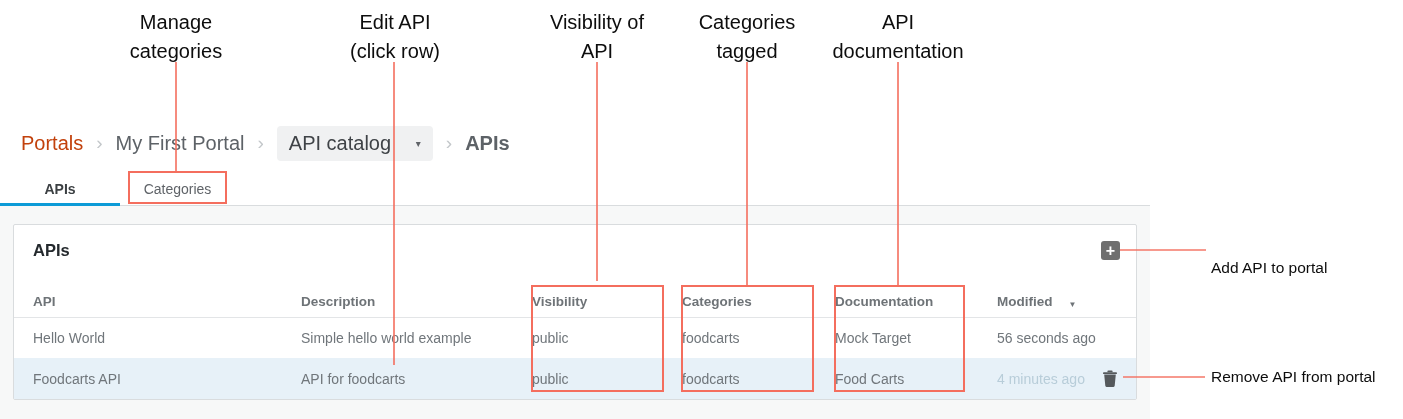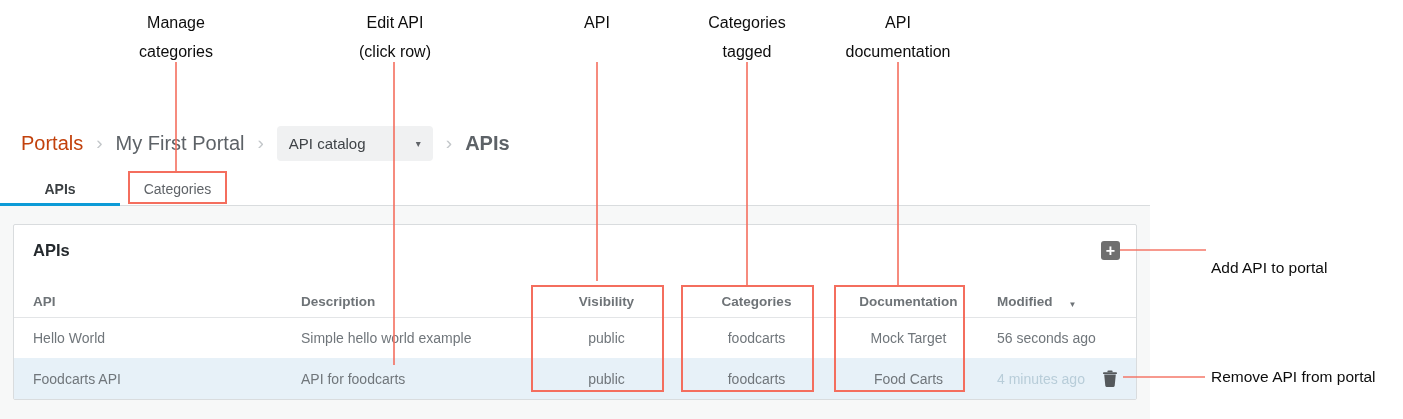--- a/index.html
+++ b/index.html
@@ -9,21 +9,21 @@
   
   .content-bg{position:absolute;left:0;top:205px;width:1150px;height:214px;background:#f7f8f8;}
 
   
   .breadcrumb{position:absolute;left:21px;top:124px;height:38px;display:flex;align-items:center;gap:13px;font-size:20px;}
   .bc-portals{color:#c2410c;cursor:pointer;}
   .bc-sep{color:#c3c7ca;font-size:19px;}
   .bc-portal{color:#5d6267;cursor:pointer;}
   .bc-dd{width:132px;height:35px;background:#f0f1f2;border-radius:4px;padding:0 12px;
          display:flex;align-items:center;justify-content:space-between;cursor:pointer;}
-  .bc-dd-label{font-size:15px;color:#3f4347;}
+  .bc-dd-label{font-size:20px;color:#3f4347;}
   .bc-dd-caret{font-size:10px;color:#5f6368;}
   .bc-current{color:#5d6267;font-weight:bold;}
 
   
   .links{position:absolute;top:133px;left:986px;display:flex;align-items:center;gap:15px;
          font-size:15px;color:#1c94d2;}
   .link{display:flex;align-items:center;gap:5px;cursor:pointer;}
 
   
   .tab-bar{position:absolute;left:0;top:172px;width:1150px;height:33px;border-bottom:1px solid #d9dcde;background:#fff;}
@@ -39,28 +39,28 @@
   .panel-title{position:absolute;left:19px;top:16px;font-size:16.5px;font-weight:bold;color:#24292d;}
   .add-btn{position:absolute;left:1087px;top:16px;width:19px;height:19px;background:#6f6f6f;border-radius:3px;
            color:#fff;display:flex;align-items:center;justify-content:center;font-size:16px;line-height:1;
            cursor:pointer;font-weight:bold;}
   .grid-row{display:grid;grid-template-columns:268px 231px 133px 17px 133px 20px 131px 31px 106px 1fr;
             padding-left:19px;align-items:center;position:absolute;left:0;right:0;}
   .thead{top:60px;height:32px;border-bottom:1px solid #e3e5e7;font-size:13.5px;font-weight:bold;color:#6e7377;}
   .trow{height:41px;font-size:14px;color:#70767b;}
   .trow1{top:92px;border-bottom:4px solid #0369a1;cursor:pointer;}
   .trow2{top:133px;background:#e7f1f8;cursor:pointer;}
-  .c{text-align:center;padding-left:16px;}
+  .c{}
   .mod-head{display:flex;align-items:flex-end;gap:16px;cursor:pointer;}
   .sort-caret{font-size:8px;color:#6e7377;}
   .faded{color:#b8cdd9;}
   .trash{width:16px;height:18px;display:flex;align-items:center;cursor:pointer;}
 
   
-  .top-label{position:absolute;top:8px;width:180px;text-align:center;font-size:16px;line-height:29px;color:#0d0d0d;z-index:70;}
+  .top-label{position:absolute;top:8px;width:180px;text-align:center;font-size:20px;line-height:29px;color:#0d0d0d;z-index:70;}
   .right-label{position:absolute;font-size:15.5px;color:#0d0d0d;z-index:70;}
   .ann-line-v{position:absolute;width:2px;background:rgba(244,110,94,0.8);z-index:60;}
   .ann-line-h{position:absolute;height:2px;background:rgba(244,110,94,0.7);z-index:60;}
   .ann-box{position:absolute;border:2px solid #f46e5e;z-index:60;box-sizing:border-box;}
 </style>
 </head>
 <body>
 
 <div class="stage">
 
@@ -68,20 +68,21 @@
 
   <div class="top-label" style="left:86px;">
     <div>Manage</div>
     <div>categories</div>
   </div>
   <div class="top-label" style="left:305px;">
     <div>Edit API</div>
     <div>(click row)</div>
   </div>
   <div class="top-label" style="left:507px;">
+    <div>Visibility of</div>
     <div>API</div>
   </div>
   <div class="top-label" style="left:657px;">
     <div>Categories</div>
     <div>tagged</div>
   </div>
   <div class="top-label" style="left:808px;">
     <div>API</div>
     <div>documentation</div>
   </div>

